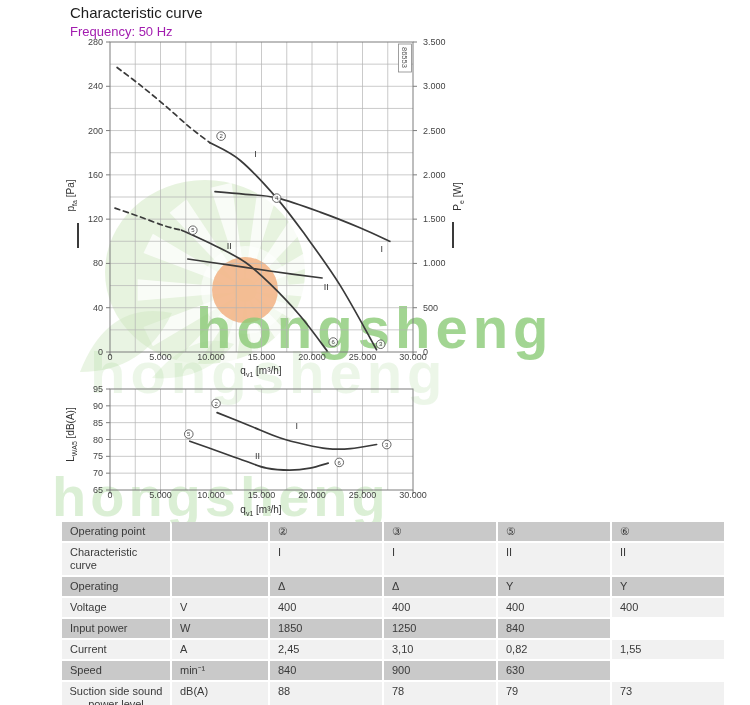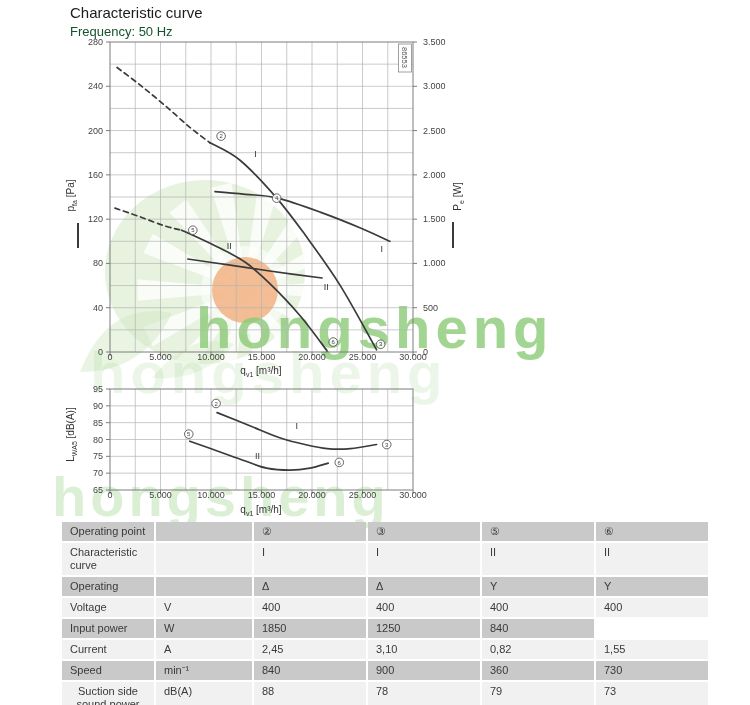--- a/index.html
+++ b/index.html
@@ -1,34 +1,34 @@
 <!DOCTYPE html>
 <html><head>
 <meta charset="utf-8">
 <style>
   html,body{margin:0;padding:0;}
   body{width:750px;height:705px;position:relative;background:#ffffff;
        font-family:"Liberation Sans",sans-serif;color:#333;overflow:hidden;}
   .page-title{position:absolute;left:70px;top:4px;font-size:15px;color:#1c1c1c;}
-  .page-subtitle{position:absolute;left:70px;top:24px;font-size:13px;color:#14532d;}
+  .page-subtitle{position:absolute;left:70px;top:24px;font-size:13px;color:#a21caf;}
   .chart{position:absolute;}
   .chart svg{display:block;overflow:visible;}
   .axis-title{position:absolute;font-size:10px;color:#333;white-space:nowrap;text-align:center;}
   .axis-title.vert{transform:rotate(-90deg);}
   .axis-title sub{font-size:7px;}
   .vline{position:absolute;width:2px;background:#3a3a3a;}
   #wm{position:absolute;left:0;top:0;z-index:0;pointer-events:none;}
   .chart,.hdr,#opTable{z-index:2;}
   #opTable{position:absolute;left:62px;top:522px;width:664px;}
   .trow{display:flex;margin-bottom:2px;}
   .tcell{box-sizing:border-box;margin-right:2px;padding:3px 8px;font-size:11px;
          line-height:13px;min-height:19px;color:#3a3a3a;}
   .trow.dark .tcell{background:#c9c9c9;}
   .trow.light .tcell{background:#f1f1f1;}
-  .c-label{width:92px;}
+  .c-label{width:108px;}
   .c-unit{width:96px;}
   .c-val{width:112px;}
   .trow.tall .tcell{min-height:30px;}
   .trow.tall .c-label{text-align:center;padding-left:2px;padding-right:2px;}
 </style>
 </head>
 <body>
 
 <svg id="wm" width="750" height="705" viewBox="0 0 750 705">
   <ellipse id="wm-disc" cx="205" cy="272" rx="100" ry="92" opacity="0.5" fill="#cfe7c0"></ellipse>
@@ -318,22 +318,21 @@
       <div class="tcell c-val">2,45</div>
       <div class="tcell c-val">3,10</div>
       <div class="tcell c-val">0,82</div>
       <div class="tcell c-val">1,55</div>
     </div>
     <div class="trow dark">
       <div class="tcell c-label">Speed</div>
       <div class="tcell c-unit">min⁻¹</div>
       <div class="tcell c-val">840</div>
       <div class="tcell c-val">900</div>
-      <div class="tcell c-val">360</div>
-      <div class="tcell c-val">730</div>
+      <div class="tcell c-val">630</div>
     </div>
     <div class="trow light tall">
       <div class="tcell c-label">Suction side sound power level</div>
       <div class="tcell c-unit">dB(A)</div>
       <div class="tcell c-val">88</div>
       <div class="tcell c-val">78</div>
       <div class="tcell c-val">79</div>
       <div class="tcell c-val">73</div>
     </div>
   </div>

